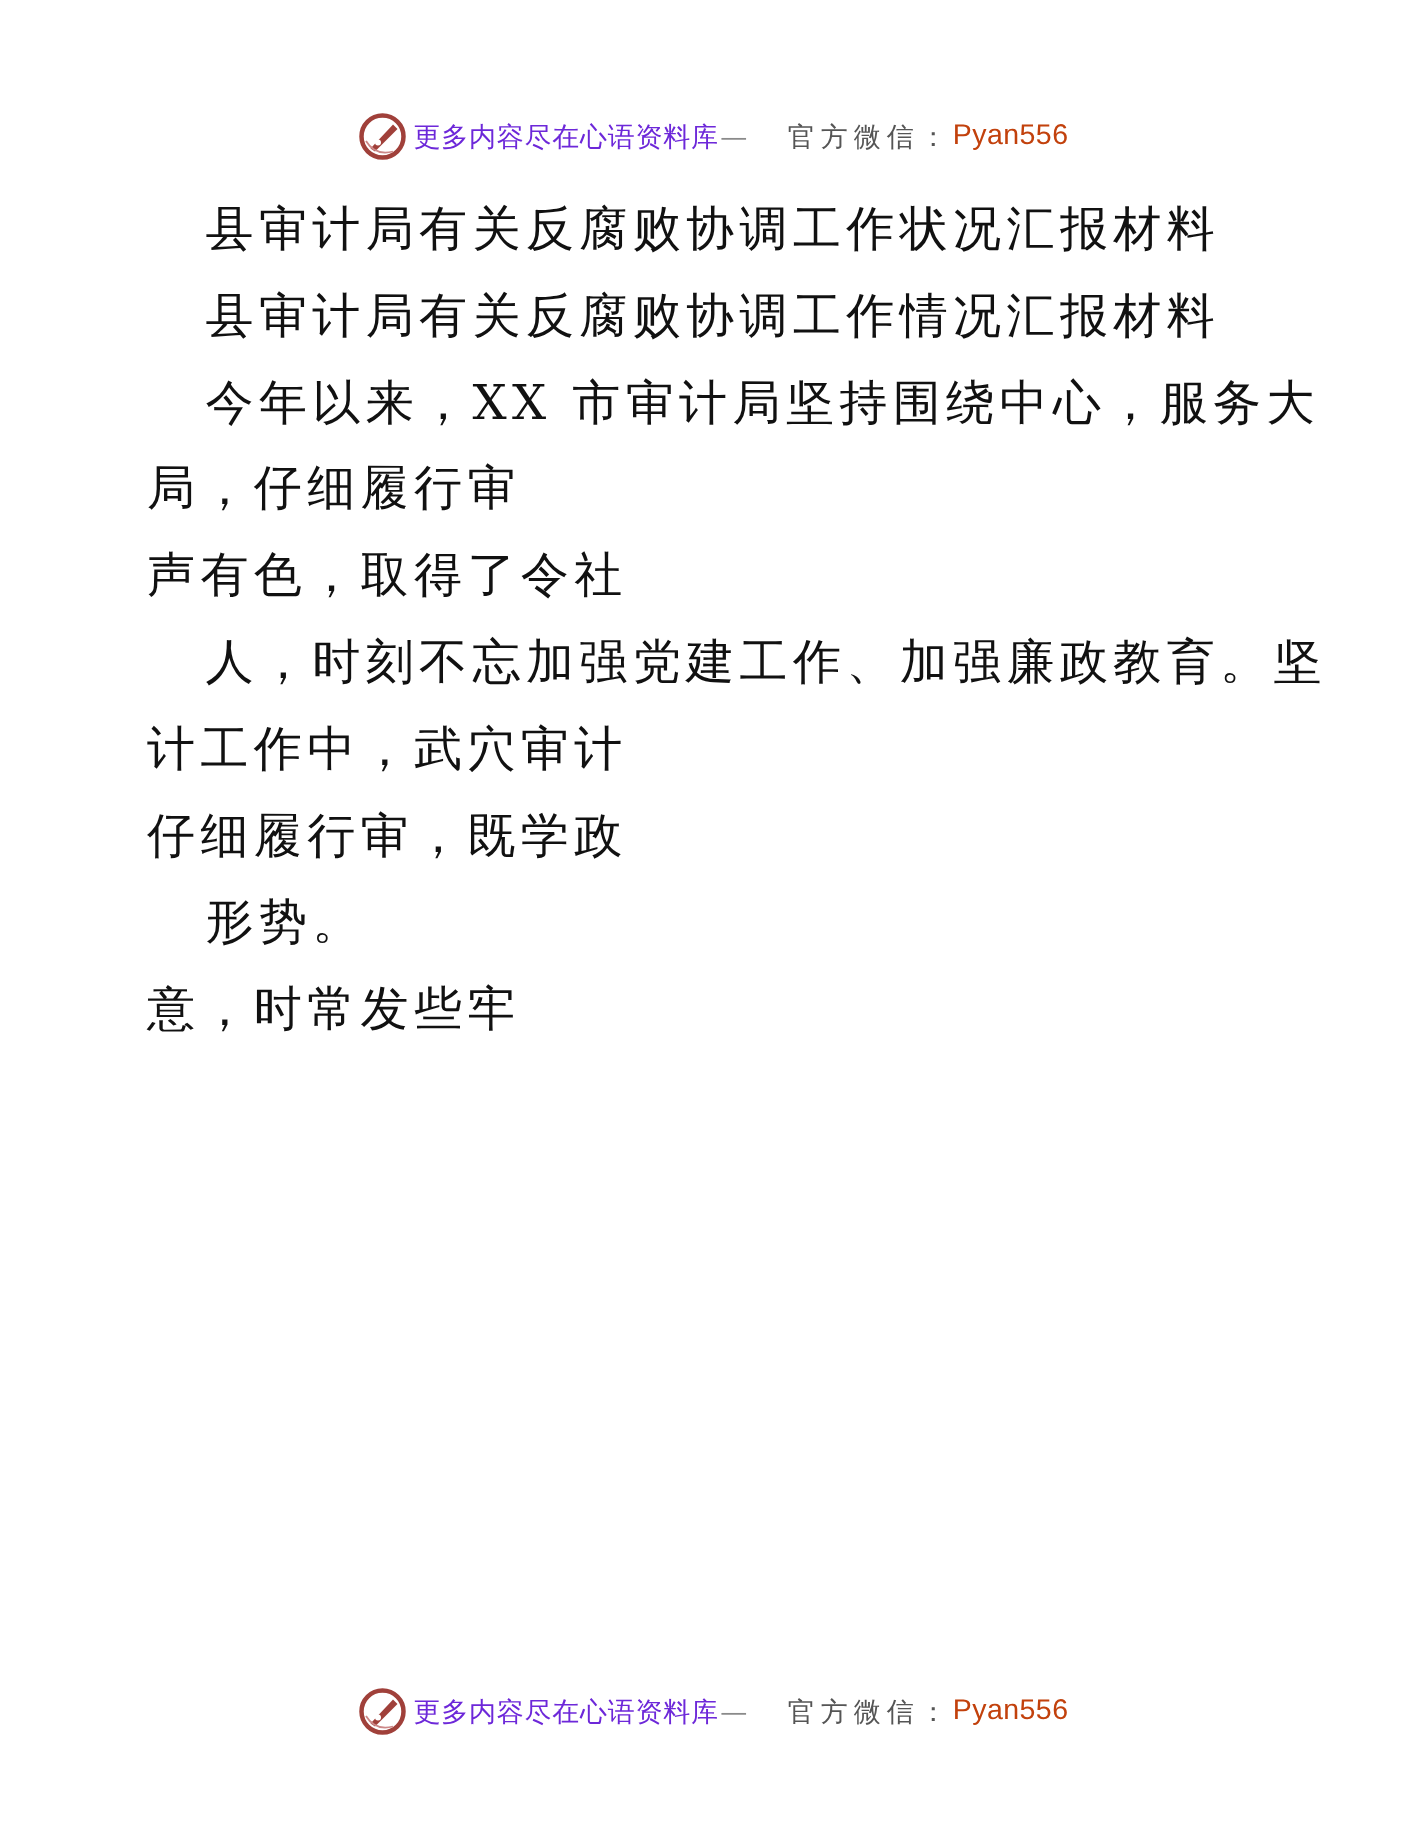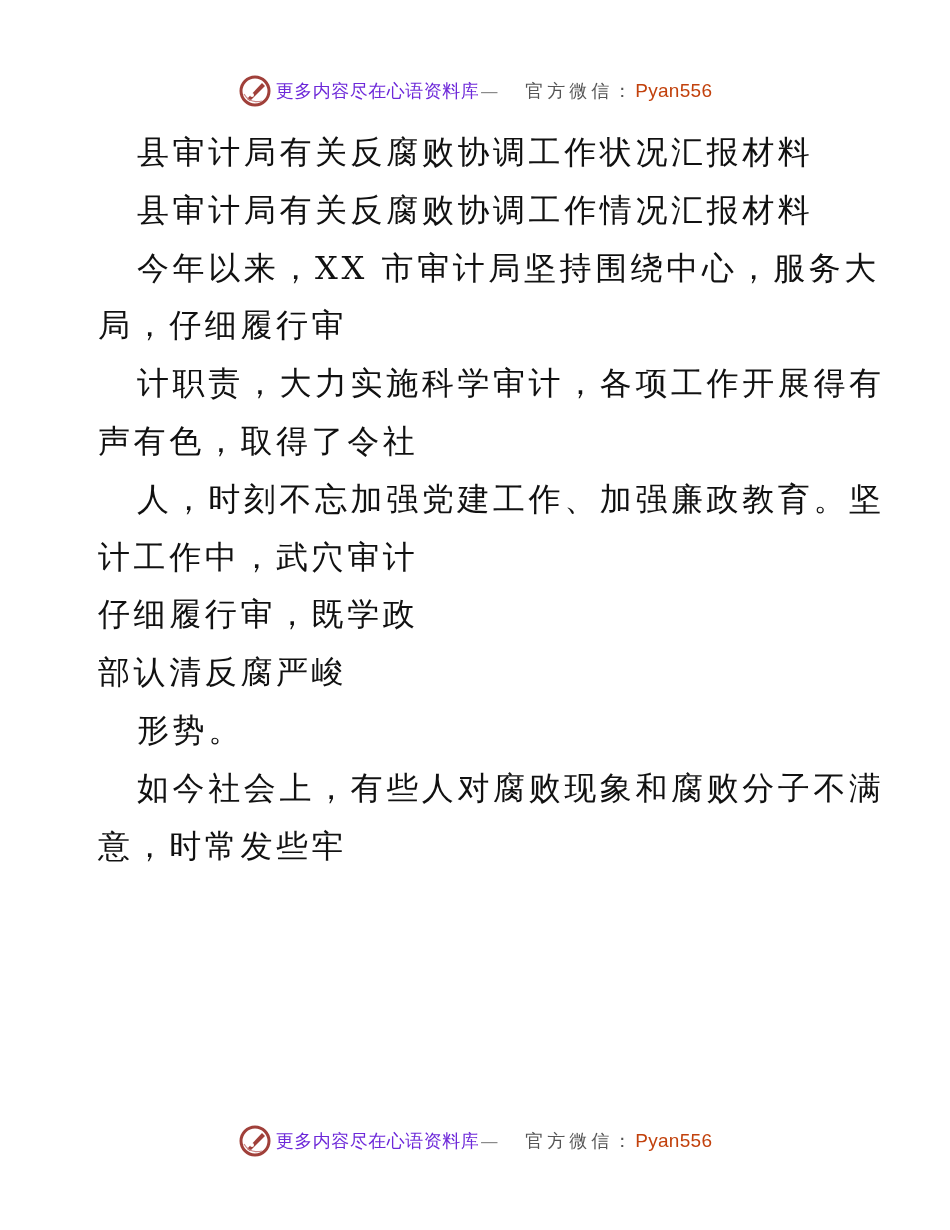--- a/index.html
+++ b/index.html
@@ -40,28 +40,25 @@
   <span class="dash">—</span>
   <span class="gray">官方微信：</span>
   <span class="wx">Pyan556</span>
 </div>
 
 <div class="content">
   <div class="line indent">县审计局有关反腐败协调工作状况汇报材料</div>
   <div class="line indent">县审计局有关反腐败协调工作情况汇报材料</div>
   <div class="line indent">今年以来，XX 市审计局坚持围绕中心，服务大</div>
   <div class="line">局，仔细履行审</div>
-  <div class="line indent">计职责，大力实施科学审计，各项工作开展得有</div>
   <div class="line">声有色，取得了令社</div>
   <div class="line indent">人，时刻不忘加强党建工作、加强廉政教育。坚</div>
   <div class="line">计工作中，武穴审计</div>
   <div class="line">仔细履行审，既学政</div>
-  <div class="line">部认清反腐严峻</div>
   <div class="line indent">形势。</div>
-  <div class="line indent">如今社会上，有些人对腐败现象和腐败分子不满</div>
   <div class="line">意，时常发些牢</div>
 </div>
 
 <div class="banner bottom">
   <span class="logo">
     <svg width="34" height="34" viewBox="0 0 34 34">
       <circle cx="17" cy="17" r="14" fill="none" stroke="#a0403a" stroke-width="3"></circle>
       <path d="M9 25 L24 9 L27 12 L12 27 Z" fill="#a0403a"></path>
       <path d="M6 20 Q12 30 24 27" fill="none" stroke="#c88" stroke-width="1.2"></path>
       <circle cx="14" cy="21" r="2" fill="#fff"></circle>

